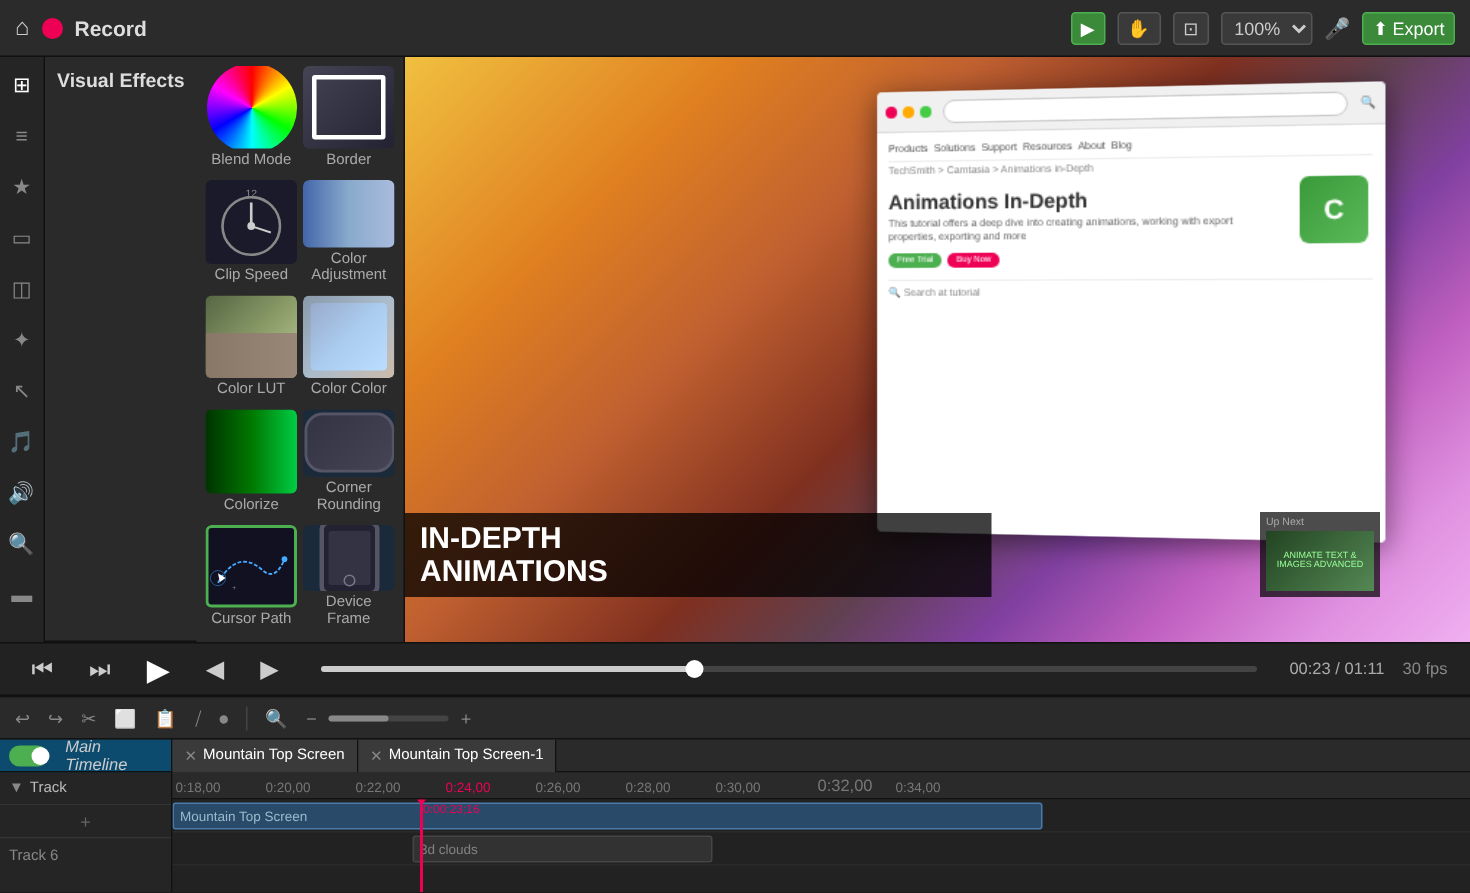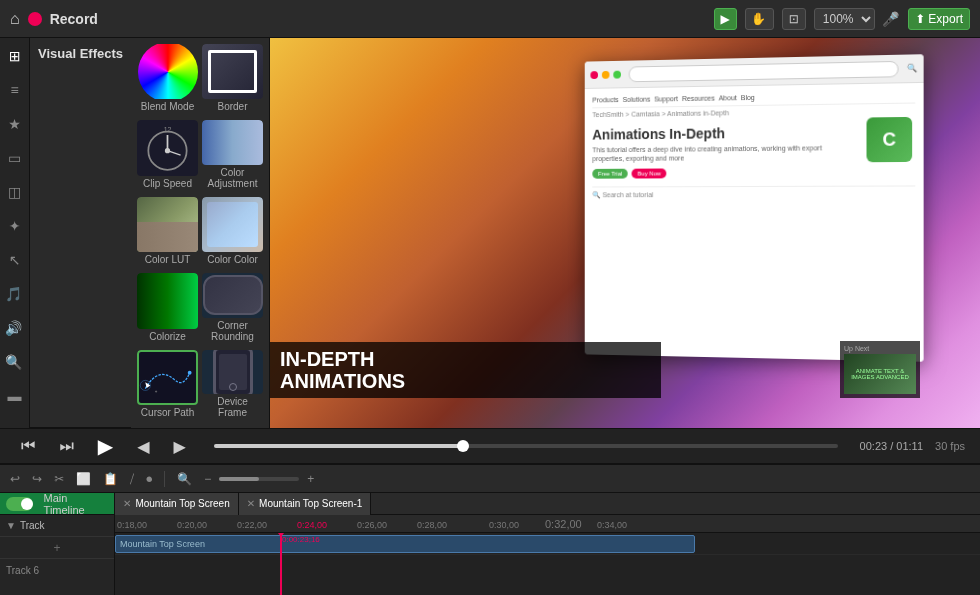--- a/index.html
+++ b/index.html
@@ -65,21 +65,21 @@
     .transport-time { color: #aaa; font-size: 11px; white-space: nowrap; }
     .transport-fps { color: #888; font-size: 11px; }
 
     
     .timeline-area { height: 131px; background: #222; border-top: 1px solid #111; display: flex; flex-direction: column; }
     .timeline-toolbar { display: flex; align-items: center; background: #2a2a2a; height: 28px; padding: 0 6px; gap: 4px; border-bottom: 1px solid #111; }
     .tl-btn { color: #888; font-size: 12px; cursor: pointer; background: none; border: none; padding: 2px 4px; }
     .tl-slider { width: 80px; height: 4px; background: #444; border-radius: 2px; }
     .timeline-tracks { display: flex; flex: 1; overflow: hidden; }
     .track-labels { width: 115px; background: #252525; border-right: 1px solid #111; display: flex; flex-direction: column; }
-    .track-label-header { display: flex; align-items: center; background: #15803d; height: 22px; padding: 0 6px; border-bottom: 1px solid #111; gap: 11px; }
+    .track-label-header { display: flex; align-items: center; background: #0c4a6e; height: 22px; padding: 0 6px; border-bottom: 1px solid #111; gap: 11px; font-style: italic; }
     .track-toggle { width: 28px; height: 14px; background: #4caf50; border-radius: 7px; cursor: pointer; position: relative; }
     .track-toggle::after { content: ''; width: 12px; height: 12px; background: white; border-radius: 50%; position: absolute; left: 15px; top: 1px; }
     .track-label-name { color: #ccc; font-size: 11px; }
     .track-label-row { display: flex; align-items: center; height: 22px; padding: 0 6px; border-bottom: 1px solid #333; }
     .track-expand { color: #888; font-size: 10px; cursor: pointer; margin-right: 4px; }
     .track-name { color: #bbb; font-size: 10px; }
     .track-num { color: #888; font-size: 9px; margin-left: auto; }
     .timeline-ruler-area { flex: 1; display: flex; flex-direction: column; }
     .timeline-tabs { display: flex; background: #2a2a2a; height: 22px; align-items: center; border-bottom: 1px solid #111; }
     .timeline-tab { display: flex; align-items: center; height: 22px; padding: 0 8px; font-size: 10px; color: #aaa; background: #333; border-right: 1px solid #111; cursor: pointer; gap: 4px; white-space: nowrap; }
@@ -352,34 +352,39 @@
       </div>
 
       <div class="timeline-ruler" style="position:relative;overflow:hidden;">
         <div class="ruler-container">
           <span style="position:absolute;left:0px;bottom:2px;color:#777;font-size:9px;">0:18,00</span>
           <span style="position:absolute;left:60px;bottom:2px;color:#777;font-size:9px;">0:20,00</span>
           <span style="position:absolute;left:120px;bottom:2px;color:#777;font-size:9px;">0:22,00</span>
           <span style="position:absolute;left:180px;bottom:2px;color:#777;font-size:9px;color:#e05;">0:24,00</span>
           <span style="position:absolute;left:240px;bottom:2px;color:#777;font-size:9px;">0:26,00</span>
           <span style="position:absolute;left:300px;bottom:2px;color:#777;font-size:9px;">0:28,00</span>
-          <span style="position:absolute;left:360px;bottom:2px;color:#777;font-size:9px;margin-left:12px;">0:30,00</span>
+          <span style="position:absolute;left:360px;bottom:2px;color:#777;font-size:9px;">0:30,00</span>
           <span style="position:absolute;left:428px;bottom:2px;color:#777;font-size:11px;">0:32,00</span>
           <span style="position:absolute;left:480px;bottom:2px;color:#777;font-size:9px;">0:34,00</span>
         </div>
       </div>
 
       <div class="timeline-content">
 
         <div class="playhead" style="left:165px;">
           <div style="position:absolute;top:2px;left:2px;color:#e05;font-size:8px;white-space:nowrap;">0:00:23;16</div>
         </div>
 
         <div class="timeline-track-row" style="top:0;position:relative;">
           <div class="track-clip track-clip-blue" style="left:0;width:580px;top:2px;">
             <span>Mountain Top Screen</span>
           </div>
         </div>
 
+        <div class="timeline-track-row" style="position:relative;">
+          <div class="track-clip track-clip-gray" style="left:160px;width:200px;top:2px;opacity:0.7;">
+            <span>3d clouds</span>
+          </div>
+        </div>
       </div>
     </div>
   </div>
 </div>
 
 </body></html>

